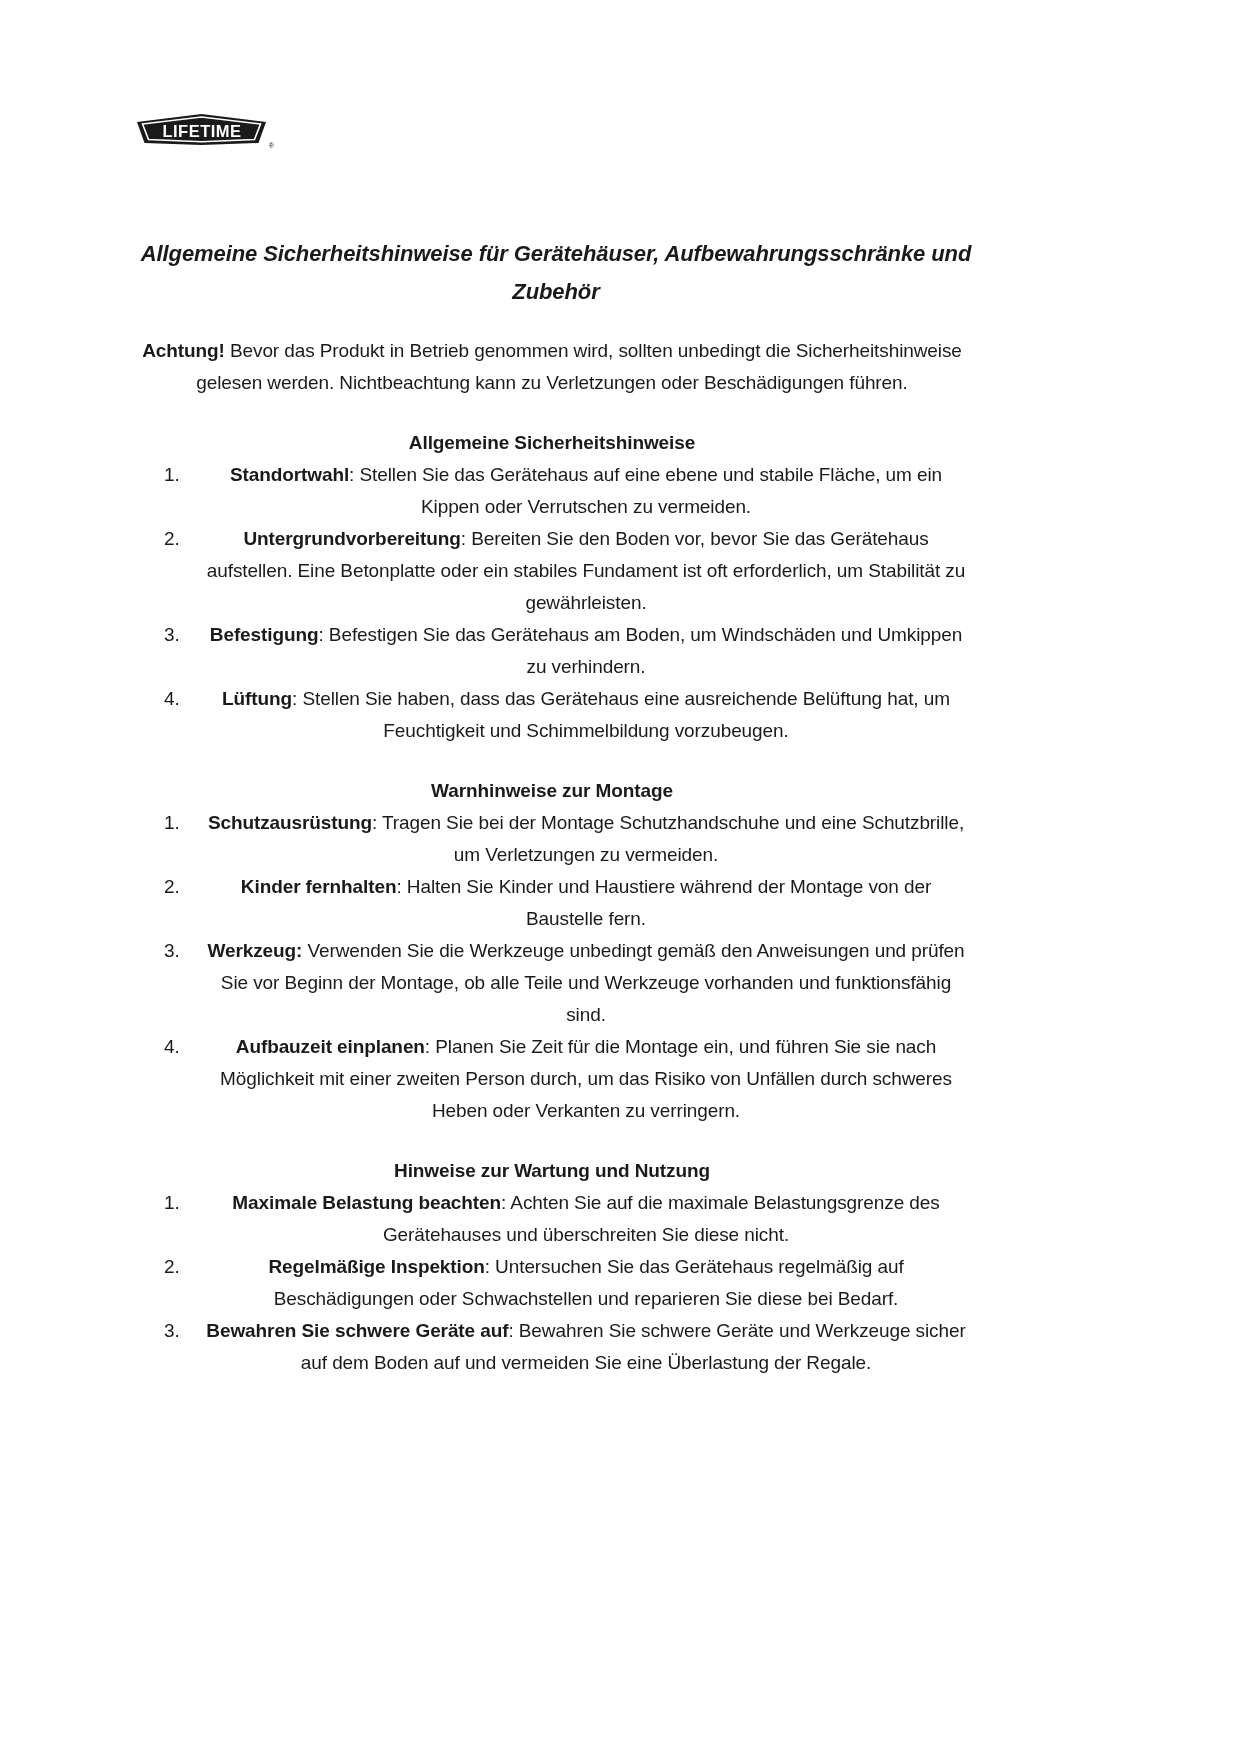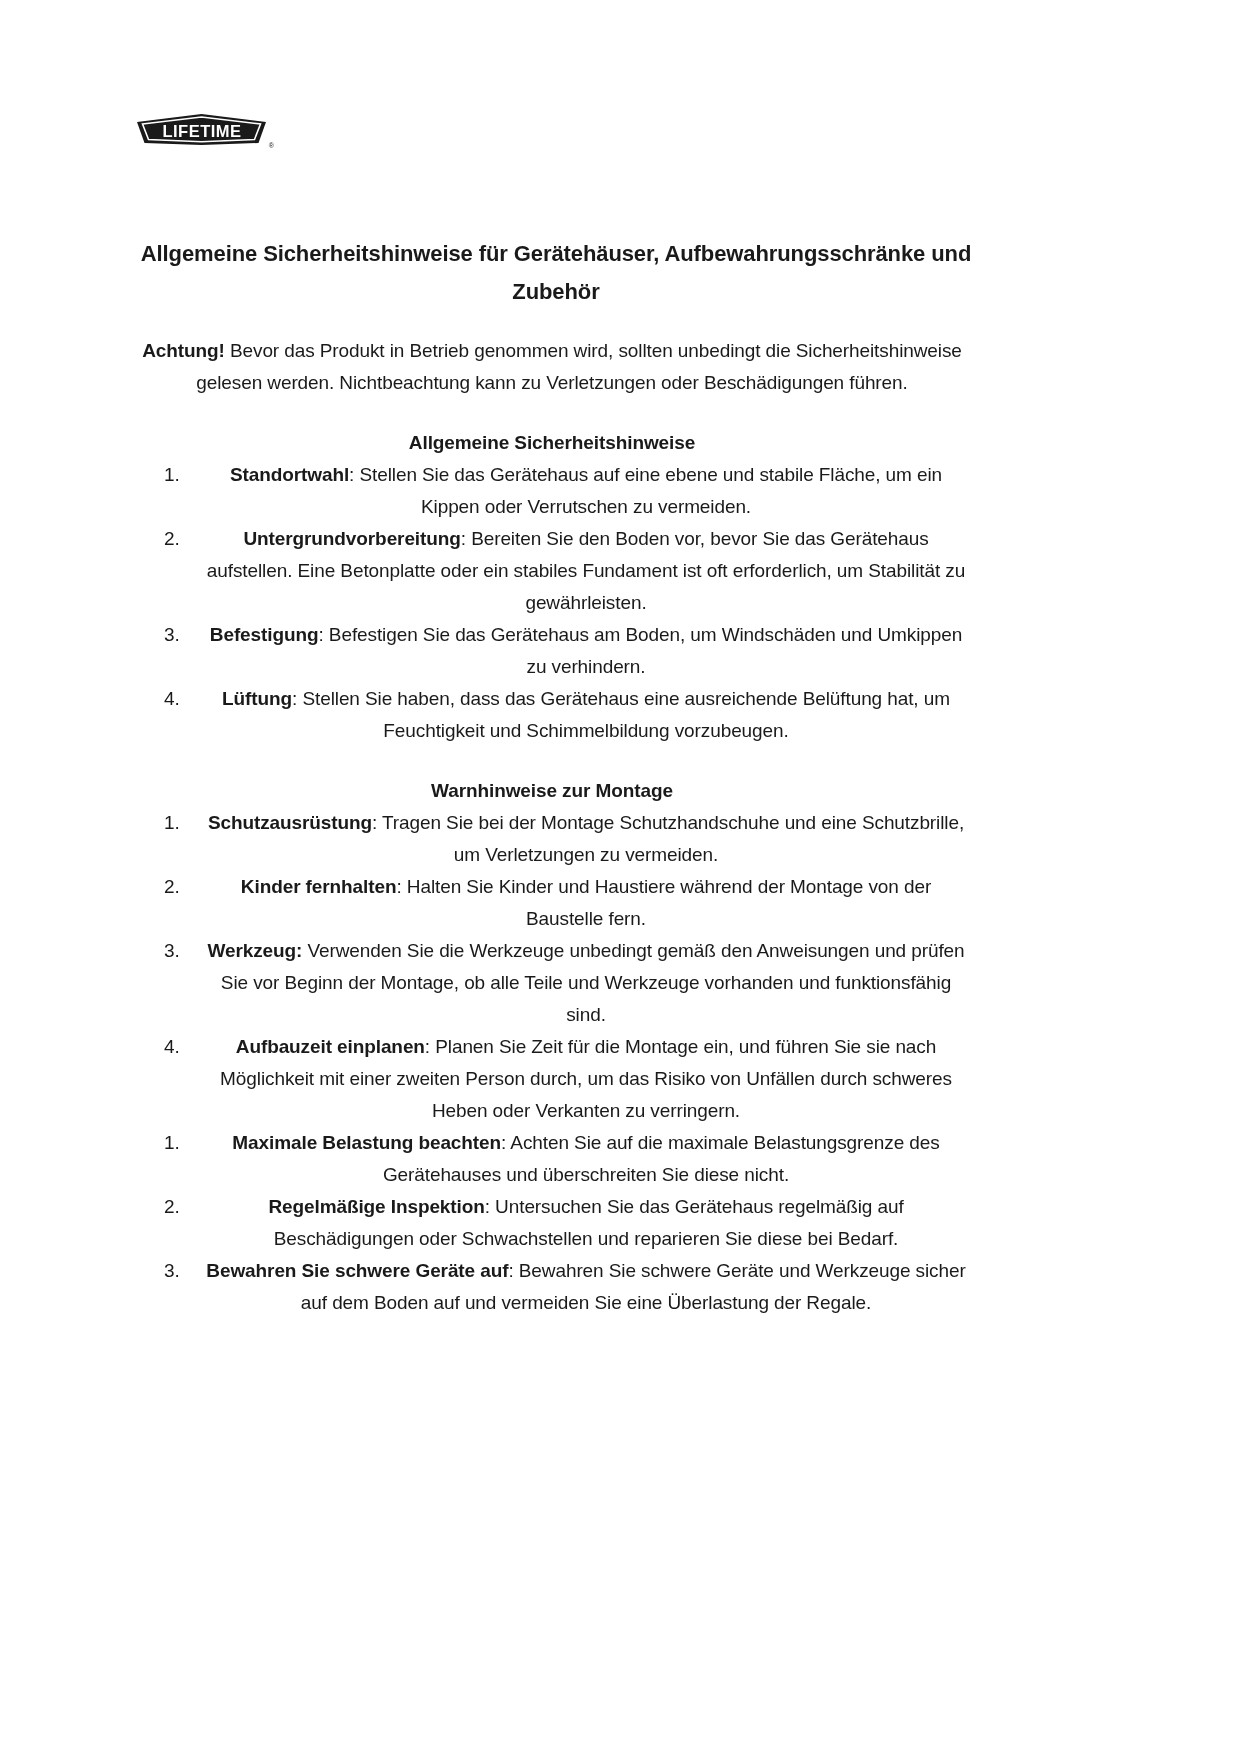--- a/index.html
+++ b/index.html
@@ -37,20 +37,21 @@
     color: #1a1a1a;
   }
   
   .doc-title {
     margin: 90px 0 0 8px;
     font-size: 22px;
     font-weight: bold;
     line-height: 38px;
     letter-spacing: -0.1px;
     max-width: 930px;
+    font-style: italic;
   }
   
   .contact {
     margin-top: 16px;
     font-size: 19px;
     line-height: 27px;
   }
   .contact p { margin: 0; }
   
   .para {
@@ -123,20 +124,21 @@
     </ol>
 
     <h2 class="section-heading">Warnhinweise zur Montage</h2>
     <ol class="num-list">
       <li><b>Schutzausrüstung</b><span>: Tragen Sie bei der Montage Schutzhandschuhe und eine Schutzbrille, um Verletzungen zu vermeiden.</span></li>
       <li><b>Kinder fernhalten</b><span>: Halten Sie Kinder und Haustiere während der Montage von der Baustelle fern.</span></li>
       <li><b>Werkzeug:</b><span> Verwenden Sie die Werkzeuge unbedingt gemäß den Anweisungen und prüfen Sie vor Beginn der Montage, ob alle Teile und Werkzeuge vorhanden und funktionsfähig sind.</span></li>
       <li><b>Aufbauzeit einplanen</b><span>: Planen Sie Zeit für die Montage ein, und führen Sie sie nach Möglichkeit mit einer zweiten Person durch, um das Risiko von Unfällen durch schweres Heben oder Verkanten zu verringern.</span></li>
     </ol>
 
+    <h2 class="section-heading">Hinweise zur Wartung und Nutzung</h2>
     <ol class="num-list">
       <li><b>Maximale Belastung beachten</b><span>: Achten Sie auf die maximale Belastungsgrenze des Gerätehauses und überschreiten Sie diese nicht.</span></li>
       <li><b>Regelmäßige Inspektion</b><span>: Untersuchen Sie das Gerätehaus regelmäßig auf Beschädigungen oder Schwachstellen und reparieren Sie diese bei Bedarf.</span></li>
       <li><b>Bewahren Sie schwere Geräte auf</b><span>: Bewahren Sie schwere Geräte und Werkzeuge sicher auf dem Boden auf und vermeiden Sie eine Überlastung der Regale.</span></li>
     </ol>
 
   </div>
 </div>
 
 </body></html>

